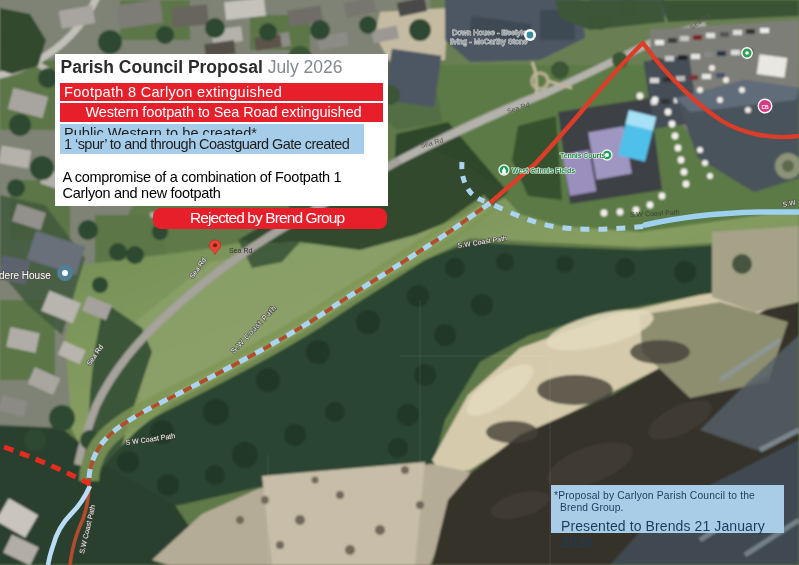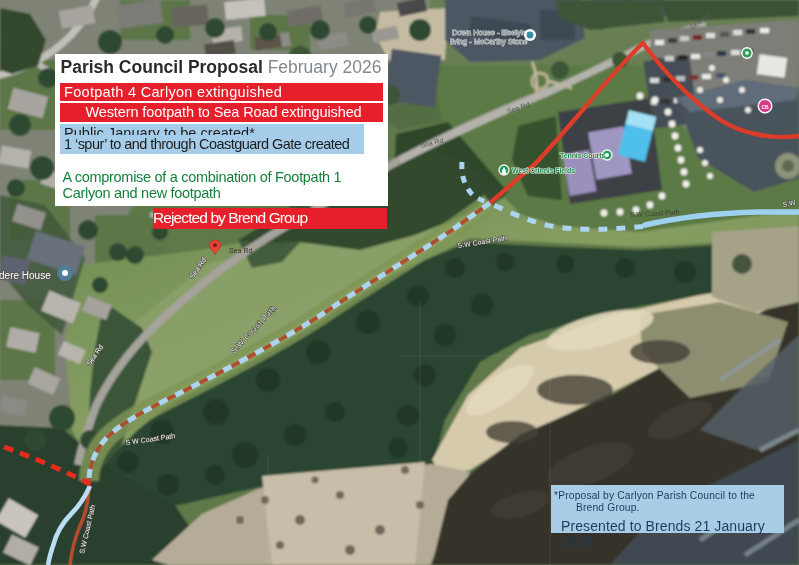--- a/index.html
+++ b/index.html
@@ -4,22 +4,22 @@
 <style>
   html,body{margin:0;padding:0;background:#fff;}
   #map{position:relative;width:799px;height:565px;overflow:hidden;font-family:"Liberation Sans",sans-serif;}
   #map svg{position:absolute;left:0;top:0;}
   .panel{position:absolute;left:54.5px;top:54px;width:333px;height:151.5px;background:#fff;}
   .title{margin:2.5px 0 0 6px;font-size:17.5px;line-height:20px;letter-spacing:0px;color:#2b2b2b;font-weight:bold;white-space:nowrap;}
   .title span{font-weight:normal;color:#83898f;}
   .bar{position:absolute;left:5px;height:18.5px;font-size:14.5px;line-height:18.5px;padding-left:4.5px;white-space:nowrap;}
   .red{background:#e71f2b;color:#fff;width:319px;}
   .blue{background:#a5cdea;color:#1d1d1d;width:300px;}
-  .comp{position:absolute;left:8px;top:115px;font-size:14.5px;line-height:16px;color:#15803d;letter-spacing:-0.3px;}
-  .banner{position:absolute;left:153px;top:208px;width:234px;height:20.5px;background:#e71f2b;color:#fff;font-size:15.5px;line-height:20.5px;text-align:left;letter-spacing:-0.9px;}
+  .comp{position:absolute;left:8px;top:115px;font-size:14.5px;line-height:16px;color:#000000;letter-spacing:-0.3px;}
+  .banner{position:absolute;left:153px;top:208px;width:234px;height:20.5px;background:#e71f2b;color:#fff;font-size:15.5px;line-height:20.5px;text-align:center;letter-spacing:-0.9px;border-radius:8px;}
   .banner span{margin-right:6px;}
   .note{position:absolute;left:551px;top:485px;width:233px;height:48px;background:#a9cde6;color:#1c3c5e;}
   .note .l1{margin:4.5px 0 0 3px;font-size:10.3px;line-height:12px;letter-spacing:0.15px;}
   .note .l3{margin:4px 0 0 10px;font-size:14px;letter-spacing:0.1px;}
 </style>
 </head>
 <body>
 <div id="map">
 <svg width="799" height="565" viewBox="0 0 799 565">
 <defs>
@@ -437,32 +437,32 @@
 <circle cx="747" cy="53" r="5.2" fill="#2e9e57" stroke="#fff" stroke-width="1.4"></circle>
         <circle cx="747" cy="53" r="1.8" fill="#fff"></circle>
 
 <circle cx="765" cy="106" r="6.8" fill="#d63a87" stroke="#fff" stroke-width="1.4"></circle>
 <text x="765" y="108.5" font-size="5" fill="#fff" text-anchor="middle" font-weight="bold">CB</text>
 </g>
 </svg>
 
 <div class="panel">
 
-  <div class="title">Parish Council Proposal <span>February 2026</span></div>
-
-  <div class="bar red" style="top:28.5px;letter-spacing:0.3px;">Footpath 4 Carlyon extinguished</div>
+  <div class="title">Parish Council Proposal <span>July 2026</span></div>
+
+  <div class="bar red" style="top:28.5px;letter-spacing:0.3px;">Footpath 8 Carlyon extinguished</div>
 
   <div class="bar red" style="top:49px;letter-spacing:-0.1px;text-align:center;">Western footpath to Sea Road extinguished</div>
 
-  <div class="bar blue" style="top:69.5px;letter-spacing:0.05px;">Public January to be created*</div>
+  <div class="bar blue" style="top:69.5px;letter-spacing:0.05px;">Public Western to be created*</div>
 
   <div class="bar blue" style="top:81px;letter-spacing:-0.55px;">1 ‘spur’ to and through Coastguard Gate created</div>
 
   <div class="comp">A compromise of a combination of Footpath 1<br>Carlyon and new footpath</div>
 </div>
 
 <div class="banner"><span>Rejected by Brend Group</span></div>
 
 <div class="note">
-  <div class="l1">*Proposal by Carlyon Parish Council to the<br><span style="margin-left:22px;">Brend Group.</span></div>
+  <div class="l1">*Proposal by Carlyon Parish Council to the<br><span style="margin-left:6px;">Brend Group.</span></div>
   <div class="l3">Presented to Brends 21 January 2026</div>
 </div>
 </div>
 
 </body></html>

